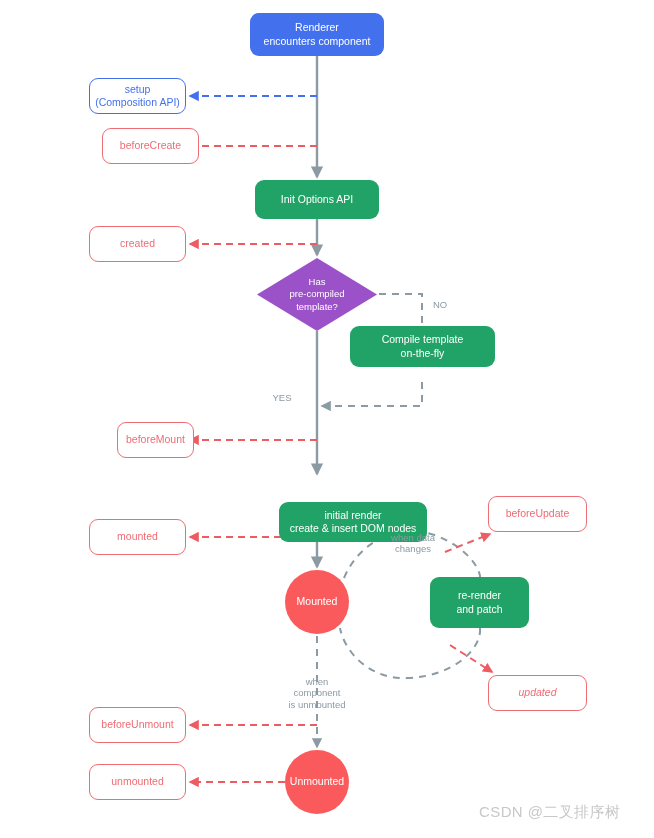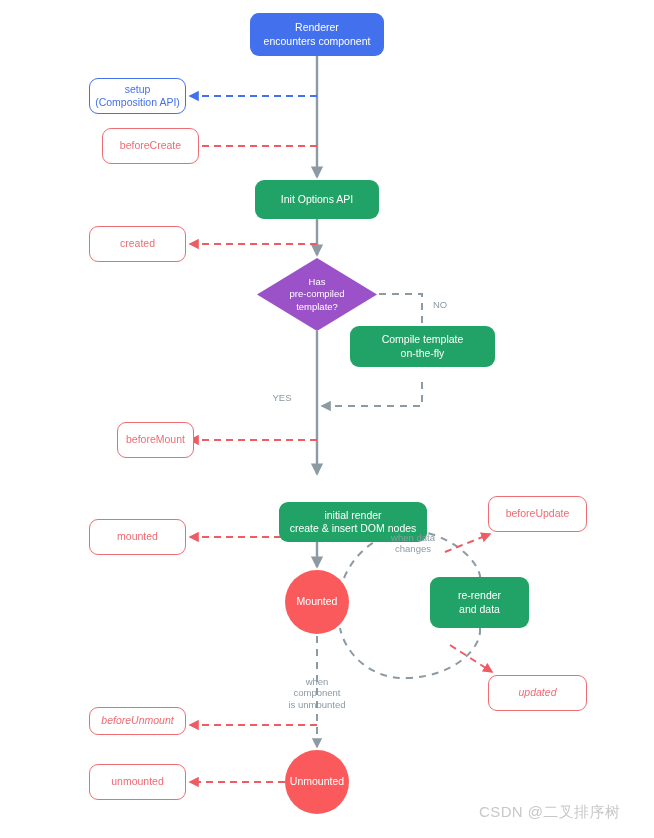--- a/index.html
+++ b/index.html
@@ -233,28 +233,28 @@
   <div class="node node-circle" style="left:285px; top:570px; width:64px; height:64px;">
     <span>Mounted</span>
   </div>
 
   <div class="node node-outline node-outline-red" style="left:488px; top:496px; width:99px; height:36px;">
     <span>beforeUpdate</span>
   </div>
 
   <div class="node node-solid node-green" style="left:430px; top:577px; width:99px; height:51px;">
     <span>re-render
-and data</span>
+and patch</span>
   </div>
 
   <div class="node node-outline node-outline-red" style="left:488px; top:675px; width:99px; height:36px;font-style:italic;">
     <span>updated</span>
   </div>
 
-  <div class="node node-outline node-outline-red" style="left:89px; top:707px; width:97px; height:28px;font-style:italic;">
+  <div class="node node-outline node-outline-red" style="left:89px; top:707px; width:97px; height:36px;">
     <span>beforeUnmount</span>
   </div>
 
   <div class="node node-outline node-outline-red" style="left:89px; top:764px; width:97px; height:36px;">
     <span>unmounted</span>
   </div>
 
   <div class="node node-circle" style="left:285px; top:750px; width:64px; height:64px;">
     <span>Unmounted</span>
   </div>

